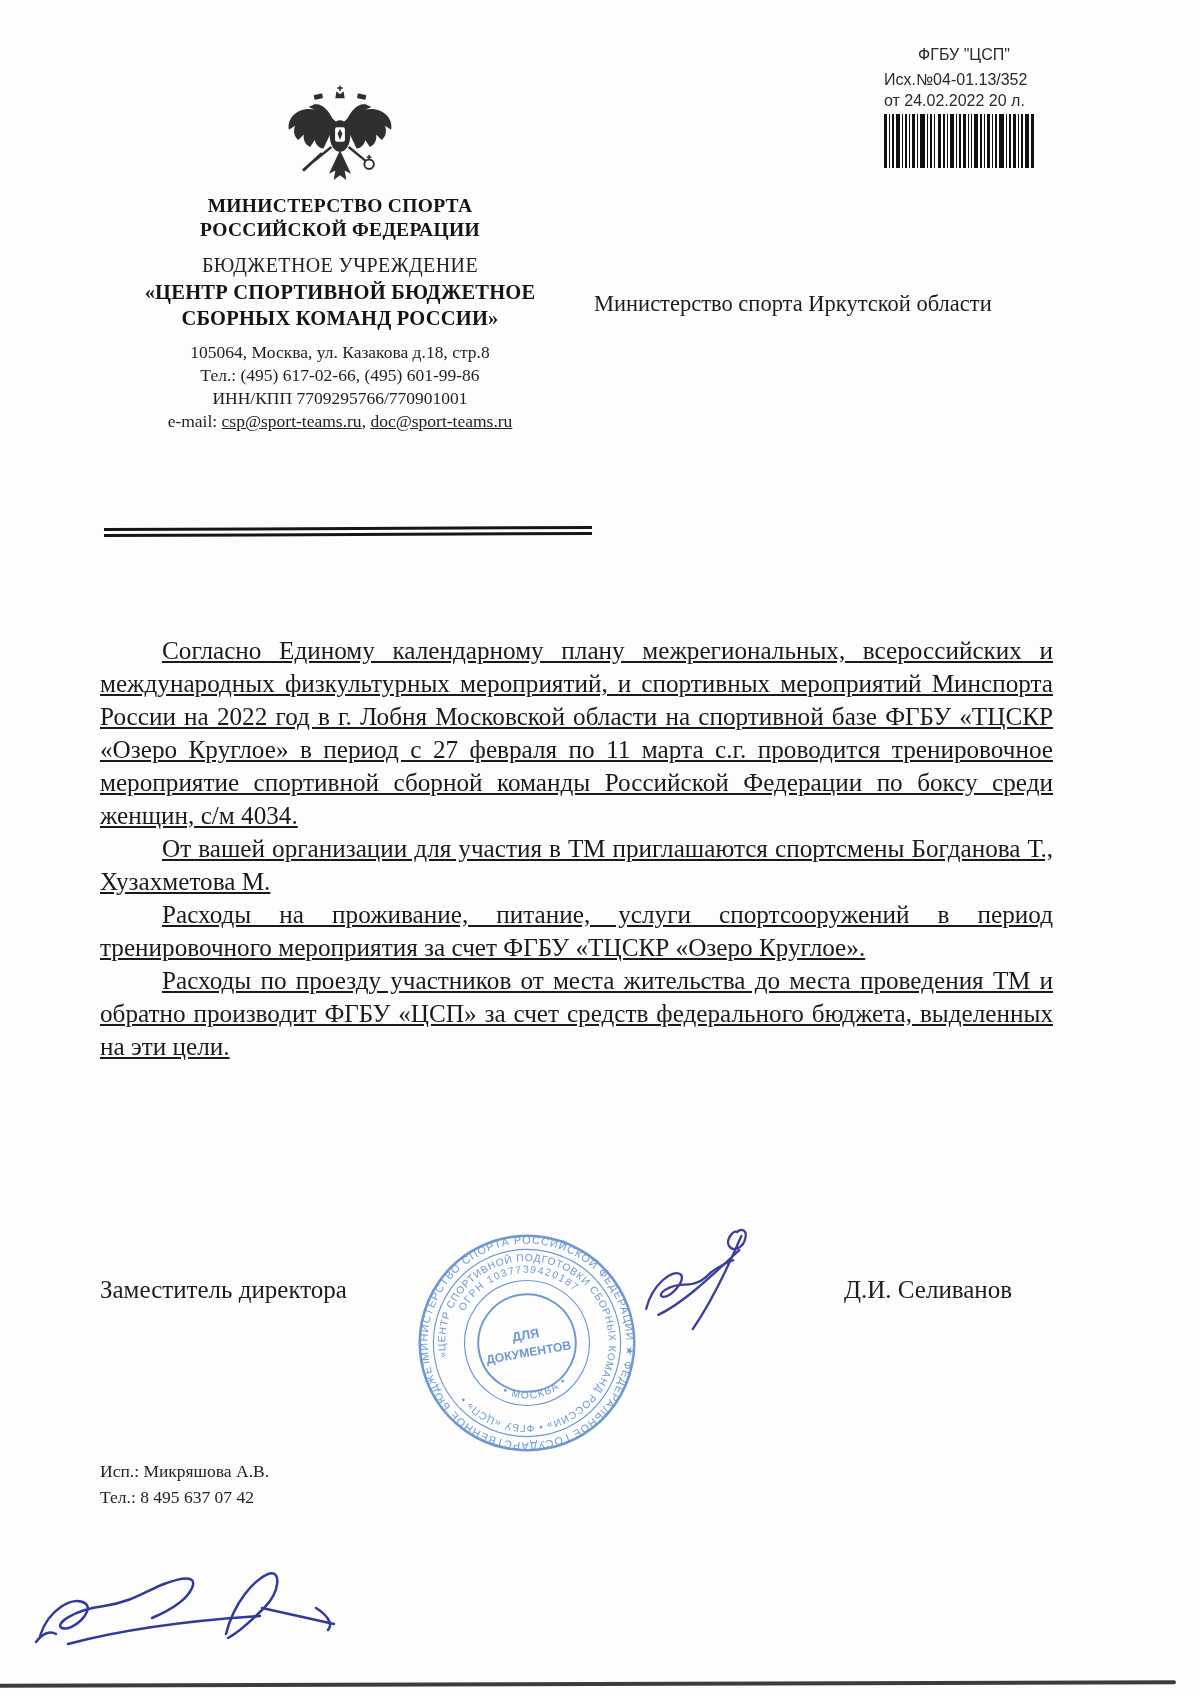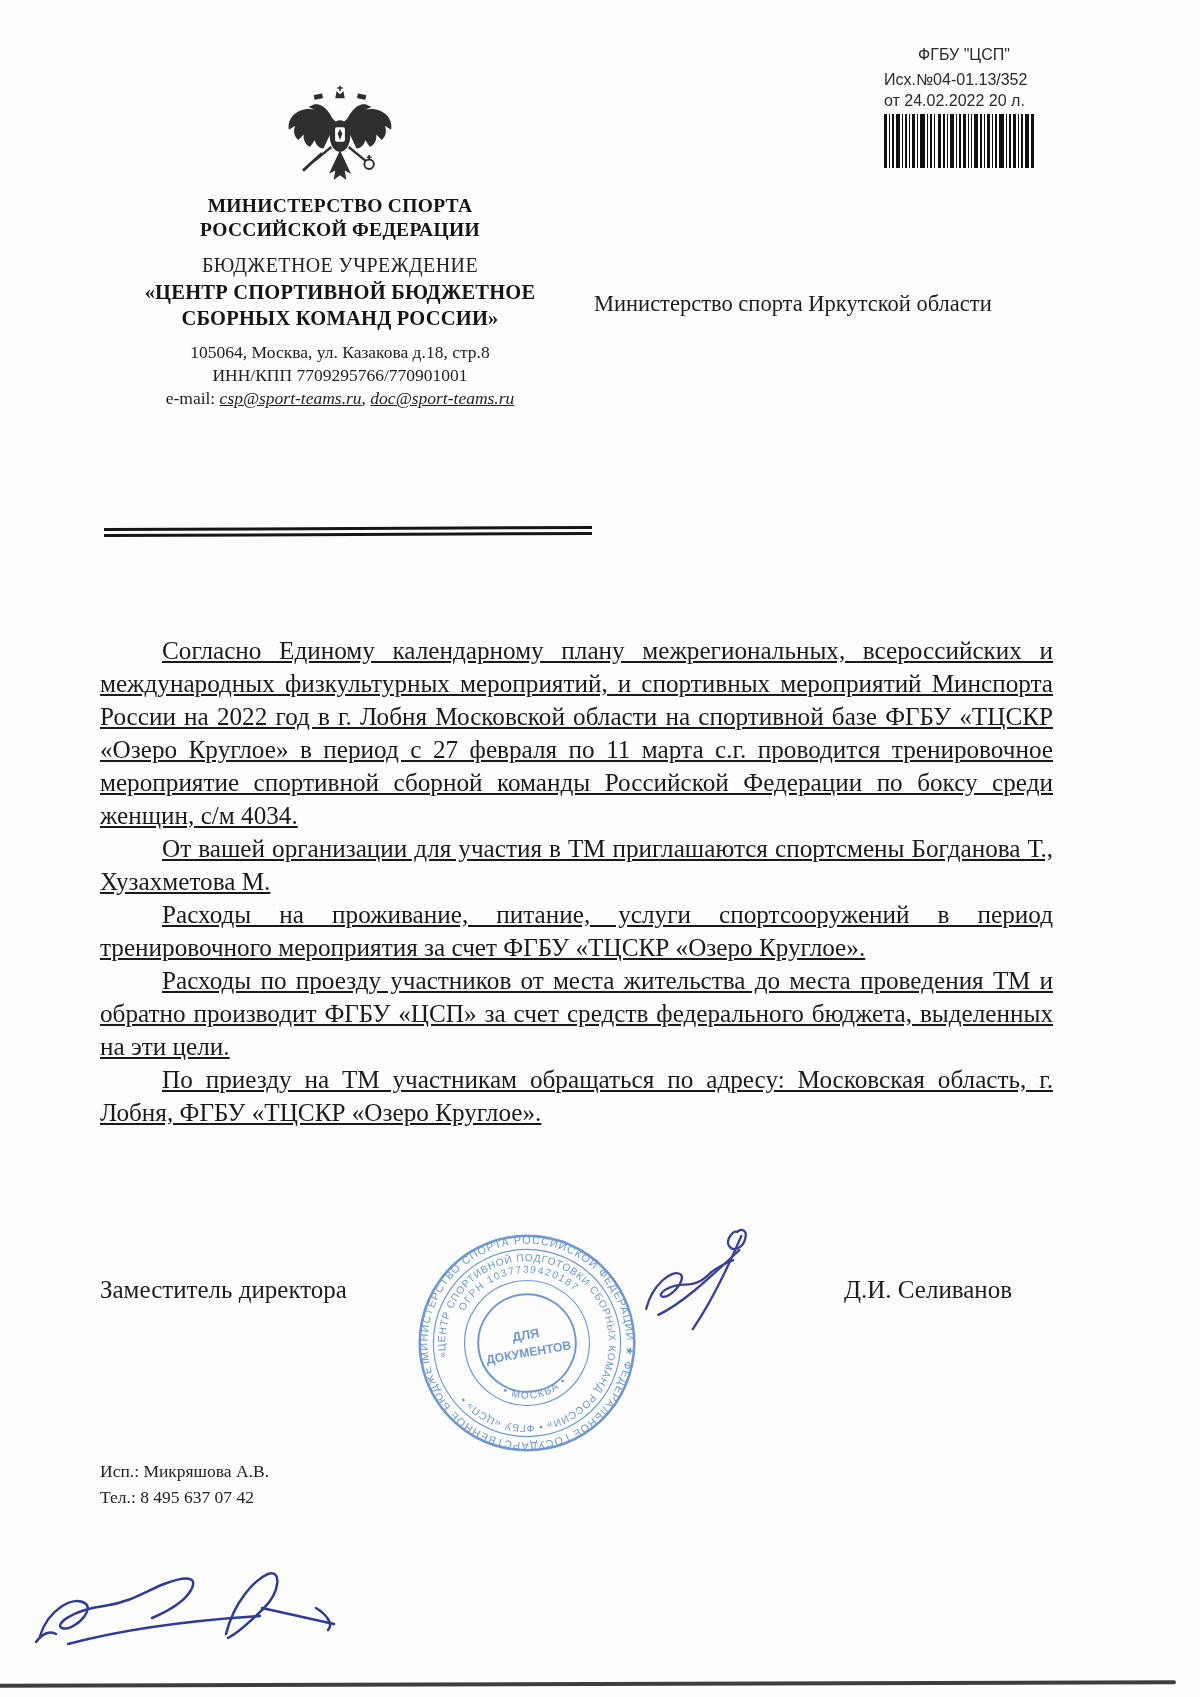--- a/index.html
+++ b/index.html
@@ -17,21 +17,21 @@
   .reg-org { text-align:center; margin-bottom:4px; }
   .barcode { display:block; margin-top:3px; }
 
   
   .letterhead { position:absolute; left:100px; top:78px; width:480px; text-align:center; }
   .coat { display:block; margin:0 auto; }
   .ministry { font-weight:bold; font-size:19.5px; line-height:24px; letter-spacing:.3px; color:#141414; }
   .orgtype  { font-size:20px; line-height:25.5px; margin-top:11px; letter-spacing:.4px; color:#222; }
   .orgname  { font-weight:bold; font-size:20.5px; line-height:26.5px; letter-spacing:.2px; color:#141414; }
   .contacts { font-size:17.5px; line-height:23.2px; margin-top:9px; color:#1e1e1e; }
-  .contacts .u { text-decoration:underline;font-style:italic; }
+  .contacts .u { text-decoration:underline; }
 
   .recipient { position:absolute; left:594px; top:291px; width:470px; font-size:22.5px; color:#1c1c1c; }
 
   .rule {
     position:absolute; left:104px; top:527px; width:488px; height:3px;
     border-top:3.5px solid #161616; border-bottom:3px solid #161616;
     transform:rotate(-0.25deg);
   }
 
   
@@ -137,35 +137,35 @@
     </div>
     <div class="orgtype">
       <div>БЮДЖЕТНОЕ УЧРЕЖДЕНИЕ</div>
     </div>
     <div class="orgname">
       <div>«ЦЕНТР СПОРТИВНОЙ БЮДЖЕТНОЕ</div>
       <div>СБОРНЫХ КОМАНД РОССИИ»</div>
     </div>
     <div class="contacts">
       <div>105064, Москва, ул. Казакова д.18, стр.8</div>
+      <div>Тел.: (495) 617-02-66, (495) 601-99-86</div>
       <div>ИНН/КПП 7709295766/770901001</div>
       <div><span>e-mail: </span><span class="u">csp@sport-teams.ru</span><span>, </span><span class="u">doc@sport-teams.ru</span></div>
     </div>
   </div>
 
   <div class="recipient">Министерство спорта Иркутской области</div>
 
   <div class="rule"></div>
 
   <div class="bodytext">
     <p>Согласно Единому календарному плану межрегиональных, всероссийских и международных физкультурных мероприятий, и спортивных мероприятий Минспорта России на 2022 год в г. Лобня Московской области на спортивной базе ФГБУ «ТЦСКР «Озеро Круглое» в период с 27 февраля по 11 марта с.г. проводится тренировочное мероприятие спортивной сборной команды Российской Федерации по боксу среди женщин, с/м 4034.</p>
     <p>От вашей организации для участия в ТМ приглашаются спортсмены Богданова Т., Хузахметова М.</p>
     <p>Расходы на проживание, питание, услуги спортсооружений в период тренировочного мероприятия за счет ФГБУ «ТЦСКР «Озеро Круглое».</p>
     <p>Расходы по проезду участников от места жительства до места проведения ТМ и обратно производит ФГБУ «ЦСП» за счет средств федерального бюджета, выделенных на эти цели.</p>
-    <p>По приезду на ТМ участникам обращаться по адресу: Московская область, г. Лобня, ФГБУ «ТЦСКР «Озеро Круглое».</p>
   </div>
 
   <div class="sig-title">Заместитель директора</div>
   <div class="sig-name">Д.И. Селиванов</div>
 
   <svg class="stamp" viewBox="-120 -120 240 240">
     <g transform="rotate(-10)" stroke="none">
       <circle r="110" fill="none" stroke="#4e82ca" stroke-width="2.6"></circle>
       <circle r="96" fill="none" stroke="#4e82ca" stroke-width="1.2"></circle>
       <circle r="64" fill="none" stroke="#4e82ca" stroke-width="1.2"></circle>

